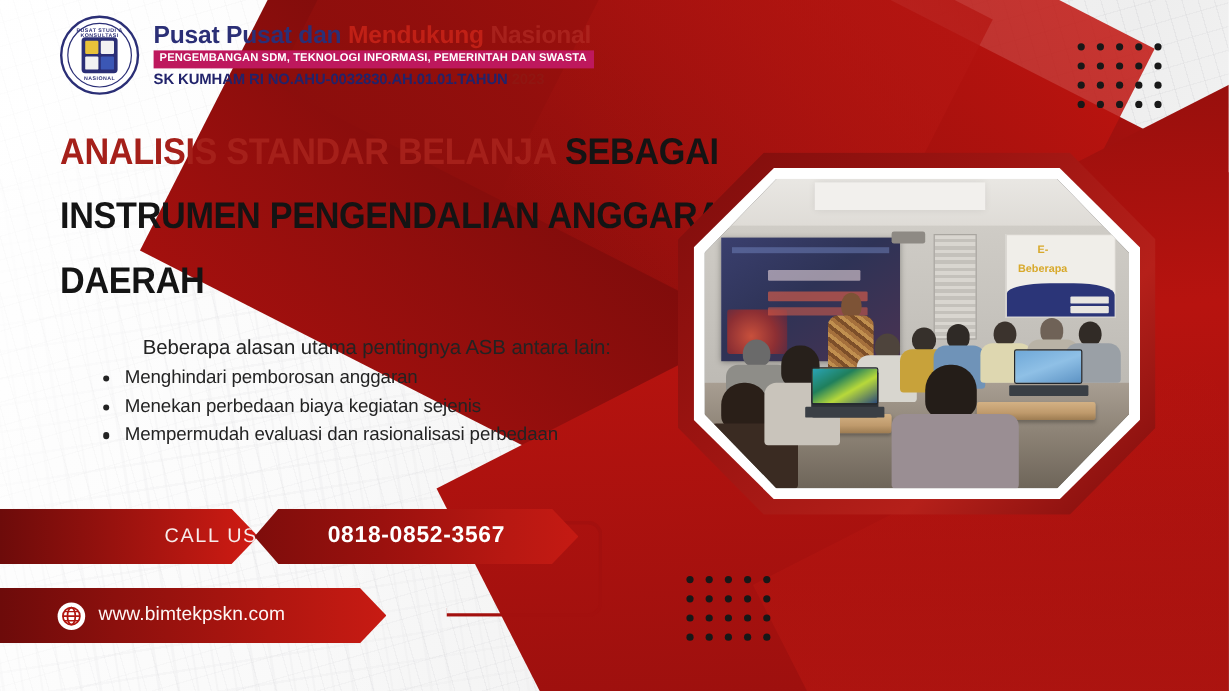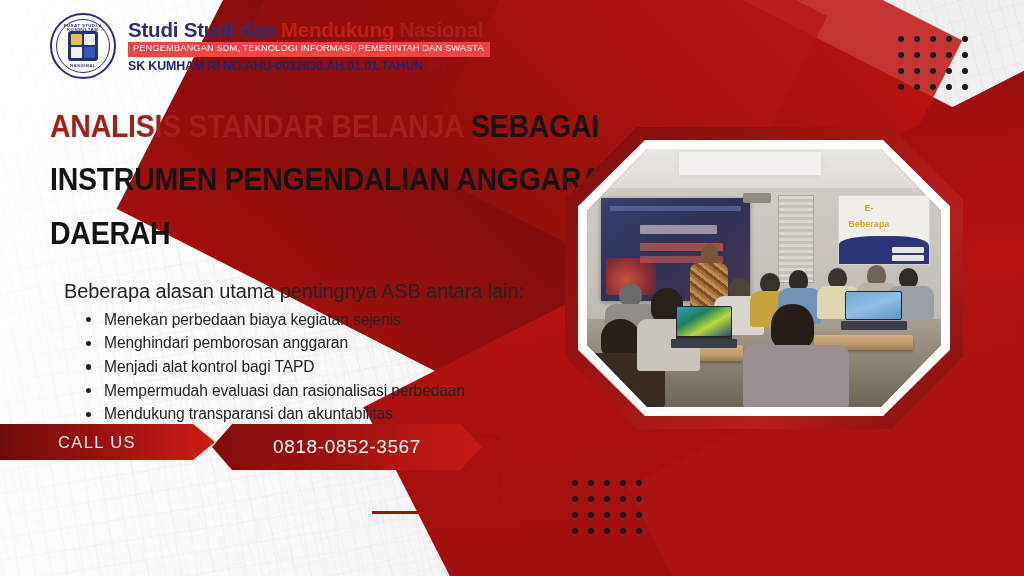--- a/index.html
+++ b/index.html
@@ -177,24 +177,24 @@
     letter-spacing: -.2px;
     line-height: 1.05;
     white-space: nowrap;
   }
   .org-name .p1 { color: #2b2f76; }
   .org-name .p2 { color: #c02016; }
   .org-name .p3 { color: #b8312a; opacity: .55; }
 
   .org-sub {
     display: inline-block;
-    background: #ef4444;
+    background: #be185d;
     color: #ffffff;
     font-size: 9.3px;
-    font-weight: 400;
+    font-weight: 700;
     letter-spacing: .1px;
     padding: 2.5px 6px 2.5px 5px;
     line-height: 1.05;
     white-space: nowrap;
     width: fit-content;
   }
 
   .org-sk {
     font-size: 12.4px;
     font-weight: 700;
@@ -229,24 +229,25 @@
 
   
   .body-copy {
     position: absolute;
     left: 64px; top: 278px;
     width: 500px;
     z-index: 6;
     color: #232323;
   }
   .intro {
-    font-size: 20px;
+    font-size: 17px;
     line-height: 1.38;
     letter-spacing: -.1px;
     margin-bottom: 2px;
+    text-align: center;
   }
   .bullets { list-style: none; padding-left: 22px; }
   .bullets li {
     position: relative;
     font-size: 15.6px;
     line-height: 1.52;
     letter-spacing: -.1px;
     padding-left: 18px;
   }
   .bullets li::before {
@@ -444,42 +445,43 @@
 
   .band {
     position: absolute;
     display: flex;
     align-items: center;
     color: #ffffff;
   }
 
   .band-call {
     left: 0; top: 8px;
-    width: 215px; height: 36px;
+    width: 215px; height: 46px;
     background: linear-gradient(90deg, #6d0b0a 0%, #8c100d 32%, #b41711 72%, #d11b13 100%);
     clip-path: polygon(0 0, calc(100% - 22px) 0, 100% 50%, calc(100% - 22px) 100%, 0 100%);
-    padding-left: 58px;
+    padding-left: 28px;
+    justify-content: flex-end;
   }
   .band-call .lbl {
     font-size: 16.5px;
     letter-spacing: 1.4px;
     font-weight: 400;
     color: #f6eceb;
   }
 
   .band-phone {
     left: 212px; top: 8px;
     width: 270px; height: 46px;
     background: linear-gradient(90deg, #7e0d0b 0%, #9b110e 40%, #b81812 78%, #c51a13 100%);
     clip-path: polygon(20px 0, calc(100% - 22px) 0, 100% 50%, calc(100% - 22px) 100%, 20px 100%, 0 50%);
     justify-content: center;
   }
   .band-phone .num {
     font-size: 19px;
-    font-weight: 400;
+    font-weight: 700;
     letter-spacing: .6px;
     color: #ffffff;
   }
 
   .band-web {
     left: 0; top: 74px;
     width: 322px; height: 46px;
     background: linear-gradient(90deg, #6d0b0a 0%, #8c100d 30%, #b01610 70%, #c81b13 100%);
     clip-path: polygon(0 0, calc(100% - 22px) 0, 100% 50%, calc(100% - 22px) 100%, 0 100%);
     padding-left: 48px;
@@ -569,45 +571,43 @@
       </div>
       <div class="logo-inner">
         <i></i>
           <i></i>
           <i></i>
           <i></i>
       </div>
     </div>
     <div class="head-text">
       <div class="org-name">
-        <span class="p1">Studi Studi dan </span><span class="p2">Mendukung</span><span class="p3"> Nasional</span>
+        <span class="p1">Pusat Pusat dan </span><span class="p2">Mendukung</span><span class="p3"> Nasional</span>
       </div>
       <div class="org-sub">PENGEMBANGAN SDM, TEKNOLOGI INFORMASI, PEMERINTAH DAN SWASTA</div>
       <div class="org-sk">
         <span>SK KUMHAM RI NO.AHU-0032830.AH.01.01.TAHUN </span><span class="yr">2023</span>
       </div>
     </div>
   </div>
 
   <div class="headline">
     <div class="ln">
       <span class="hl">ANALISIS STANDAR BELANJA </span><span>SEBAGAI</span>
     </div>
     <div class="ln">INSTRUMEN PENGENDALIAN ANGGARAN</div>
     <div class="ln">DAERAH</div>
   </div>
 
   <div class="body-copy">
     <div class="intro">Beberapa alasan utama pentingnya ASB antara lain:</div>
     <ul class="bullets">
+      <li>Menghindari pemborosan anggaran</li>
       <li>Menekan perbedaan biaya kegiatan sejenis</li>
-      <li>Menghindari pemborosan anggaran</li>
-      <li>Menjadi alat kontrol bagi TAPD</li>
       <li>Mempermudah evaluasi dan rasionalisasi perbedaan</li>
-      <li>Mendukung transparansi dan akuntabilitas</li>
     </ul>
   </div>
 
   <div class="photo-wrap">
     <div class="hex-outer"></div>
     <div class="hex-mid"></div>
     <div class="hex-photo">
       <div class="scene">
         <div class="sc-ceiling"></div>
         <div class="sc-ceil-panel"></div>
@@ -691,15 +691,27 @@
     <div class="cta-connector"></div>
 
     <div class="band band-call">
       <span class="lbl">CALL US</span>
     </div>
 
     <div class="band band-phone">
       <span class="num">0818-0852-3567</span>
     </div>
 
+    <div class="band band-web">
+      <span class="globe">
+        <svg width="17" height="17" viewBox="0 0 24 24" aria-hidden="true">
+          <circle cx="12" cy="12" r="10" fill="none" stroke="#b01610" stroke-width="2"></circle>
+          <ellipse cx="12" cy="12" rx="4.6" ry="10" fill="none" stroke="#b01610" stroke-width="2"></ellipse>
+          <line x1="2" y1="12" x2="22" y2="12" stroke="#b01610" stroke-width="2"></line>
+          <line x1="4" y1="6.6" x2="20" y2="6.6" stroke="#b01610" stroke-width="1.6"></line>
+          <line x1="4" y1="17.4" x2="20" y2="17.4" stroke="#b01610" stroke-width="1.6"></line>
+        </svg>
+      </span>
+      <span class="url">www.bimtekpskn.com</span>
+    </div>
   </div>
 
 </div>
 
 </body></html>

